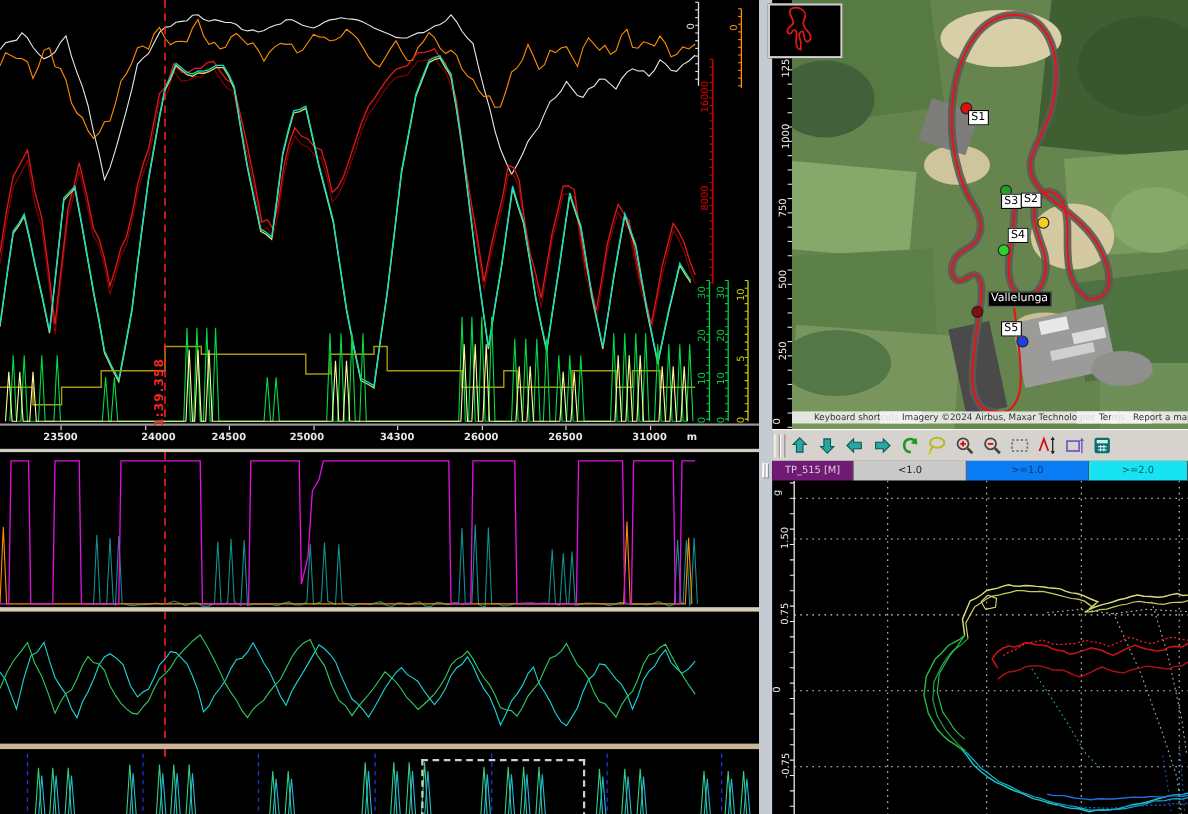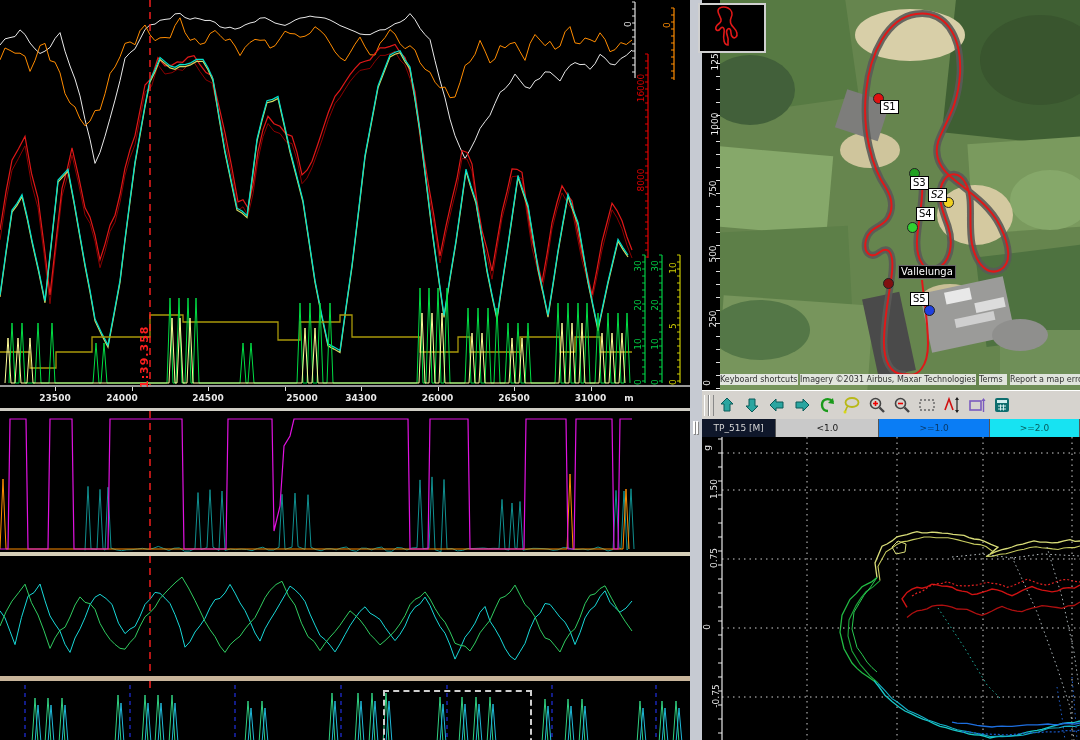--- a/index.html
+++ b/index.html
@@ -23,21 +23,21 @@
   #splitter{left:0;top:0;width:12px;height:740px;background:#c6cad2;border-right:1px solid #8a8e96;}
   #mapgutter{left:12px;top:0;width:18px;height:390px;background:#000;}
   .mlabel{position:absolute;left:2px;color:#f0f0f0;font-size:9px;transform:rotate(-90deg);transform-origin:center;}
   #mapbox{left:30px;top:0;width:360px;height:390px;overflow:hidden;background:#e5e5e5;}
   #inset{left:8px;top:3px;width:64px;height:46px;background:#000;border:2px solid #d0d0d0;}
   .maplabel{position:absolute;background:#fff;border:1px solid #000;color:#000;font-size:10px;
     padding:0 2px;line-height:12px;}
   .maplabel.dark{background:#000;color:#fff;border:1px solid #666;}
   .dot{position:absolute;width:9px;height:9px;border-radius:50%;border:1px solid #222;}
   .attr{position:absolute;background:rgba(245,245,245,0.85);color:#333;font-size:8px;line-height:11px;
-    padding:0 0;white-space:nowrap;overflow:hidden;}
+    padding:0 20px;white-space:nowrap;overflow:hidden;}
   #toolbar{left:12px;top:390px;width:378px;height:29px;background:#d6d3ce;border-top:1px solid #fff;
     border-bottom:1px solid #808080;}
   .tbgrip{position:absolute;top:4px;width:3px;height:21px;border-left:1px solid #fff;border-right:1px solid #888;}
   .tbtn{position:absolute;top:3px;width:23px;height:23px;}
   .tbtn svg{width:20px;height:20px;margin:1px;}
   #legend{left:12px;top:419px;width:378px;height:18px;background:#000;display:flex;}
   .legcell{height:18px;font-size:9px;display:flex;align-items:center;justify-content:center;
     border-right:1px solid #555;}
   #leg-grip{position:absolute;left:0;top:419px;width:12px;height:18px;background:#c6cad2;}
   #leg-grip:before{content:"";position:absolute;left:3px;top:2px;width:2px;height:13px;background:#fff;box-shadow:3px 0 0 #fff, 1px 1px 0 #888, 4px 1px 0 #888;}
@@ -189,25 +189,25 @@
         <line x1="677" y1="381" x2="680" y2="381" stroke="#cccc00" stroke-width="1"></line>
         <text x="676" y="268" fill="#cccc00" font-size="9" transform="rotate(-90 676 268)" text-anchor="middle">10</text>
         <text x="676" y="326" fill="#cccc00" font-size="9" transform="rotate(-90 676 326)" text-anchor="middle">5</text>
         <text x="676" y="382" fill="#cccc00" font-size="9" transform="rotate(-90 676 382)" text-anchor="middle">0</text>
         <line x1="150" y1="0" x2="150" y2="385" stroke="#ff2020" stroke-width="1.4" stroke-dasharray="7,5"></line>
       </svg>
     <div id="xaxis" class="abs">
         <div class="xtickmark" style="left: 55px;"></div>
         <div class="xtick" style="left: 55px;">23500</div>
         <div class="xtickmark" style="left: 131.5px;"></div>
-        <div class="xtick" style="left: 122px;">24000</div>
+        <div class="xtick" style="left: 144px;">24000</div>
         <div class="xtickmark" style="left: 208px;"></div>
         <div class="xtick" style="left: 208px;">24500</div>
         <div class="xtickmark" style="left: 284.5px;"></div>
-        <div class="xtick" style="left: 302px;">25000</div>
+        <div class="xtick" style="left: 279px;">25000</div>
         <div class="xtickmark" style="left: 361px;"></div>
         <div class="xtick" style="left: 361px;">34300</div>
         <div class="xtickmark" style="left: 437.5px;"></div>
         <div class="xtick" style="left: 437.5px;">26000</div>
         <div class="xtickmark" style="left: 514px;"></div>
         <div class="xtick" style="left: 514px;">26500</div>
         <div class="xtickmark" style="left: 590.5px;"></div>
         <div class="xtick" style="left: 590.5px;">31000</div>
         <div class="xtick" style="left: 629px; font-weight: bold;">m</div>
       </div>
@@ -329,31 +329,31 @@
                  C 248,222 254,200 246,184 C 240,172 228,170 222,184 C 217,196 222,210 228,226
                  C 234,244 230,262 218,268 C 206,274 196,262 197,240 C 198,220 204,200 202,180" fill="none" stroke="#e01818" stroke-width="2"></path>
         <path d="M 186,374 C 198,378 208,366 208,344 C 208,320 204,300 202,280" fill="none" stroke="#e01818" stroke-width="2"></path>
       </svg>
       <div id="maplabels">
           <div class="dot" style="left: 153px; top: 93px; background: rgb(224, 16, 16);"></div>
           <div class="maplabel" style="left: 160px; top: 100px;">S1</div>
           <div class="dot" style="left: 189px; top: 168px; background: rgb(32, 160, 32);"></div>
           <div class="maplabel" style="left: 190px; top: 176px;">S3</div>
           <div class="dot" style="left: 223px; top: 197px; background: rgb(240, 208, 32);"></div>
-          <div class="maplabel" style="left: 208px; top: 188px; font-style: italic;">S2</div>
+          <div class="maplabel" style="left: 208px; top: 175px;">S2</div>
           <div class="dot" style="left: 187px; top: 222px; background: rgb(48, 208, 48);"></div>
           <div class="maplabel" style="left: 196px; top: 207px;">S4</div>
           <div class="dot" style="left: 163px; top: 278px; background: rgb(128, 16, 16);"></div>
           <div class="maplabel dark" style="left: 178px; top: 265px; text-align: center;">Vallelunga</div>
           <div class="dot" style="left: 204px; top: 305px; background: rgb(32, 64, 224);"></div>
           <div class="maplabel" style="left: 190px; top: 292px;">S5</div>
         </div>
       <div id="attribution">
           <div class="attr" style="left: 0px; top: 374px; width: 78px;">Keyboard shortcuts</div>
-          <div class="attr" style="left: 80px; top: 374px; width: 176px;">Imagery ©2031 Airbus, Maxar Technologies</div>
+          <div class="attr" style="left: 80px; top: 374px; width: 176px;">Imagery ©2024 Airbus, Maxar Technologies</div>
           <div class="attr" style="left: 259px; top: 374px; width: 28px;">Terms</div>
           <div class="attr" style="left: 290px; top: 374px; width: 70px;">Report a map error</div>
         </div>
     </div>
 
     <div id="inset" class="abs">
       <svg width="60" height="42" viewBox="0 0 60 42">
         <path d="M 28,40 C 24,40 23,34 24,28 C 25,22 22,21 20,24 C 18,27 15,25 16,22 C 17,19 20,19 21,16
                  C 22,13 18,10 18,6 C 18,2 24,1 28,3 C 32,5 33,9 31,13 C 29,17 31,20 34,23 C 37,26 38,30 36,32
                  C 34,34 31,32 31,28 C 31,24 29,22 27,25 C 25,28 29,32 28,36 Z" fill="none" stroke="#e01818" stroke-width="1.6"></path>
@@ -442,21 +442,21 @@
                 <line x1="8.5" y1="9.5" x2="8.5" y2="15.5"></line>
                 <line x1="11.5" y1="9.5" x2="11.5" y2="15.5"></line>
               </g>
             </svg>
           </div>
         </div>
     </div>
 
     <div id="leg-grip"></div>
     <div id="legend" class="abs">
-        <div class="legcell" style="width: 75px; background: #0f172a; color: rgb(214, 214, 214);">TP_515 [M]</div>
+        <div class="legcell" style="width: 75px; background: #701a75; color: rgb(214, 214, 214);">TP_515 [M]</div>
         <div class="legcell" style="width: 104px; background: rgb(201, 201, 201); color: rgb(26, 26, 26);">&lt;1.0</div>
         <div class="legcell" style="width: 112px; background: rgb(10, 125, 245); color: rgb(8, 58, 106);">&gt;=1.0</div>
         <div class="legcell" style="width: 91px; background: rgb(23, 227, 242); color: rgb(6, 90, 90);">&gt;=2.0</div>
       </div>
 
     <div id="gg" class="abs">
       <svg id="svg-gg" width="378" height="303" viewBox="0 0 378 303">
           <line x1="20" y1="16" x2="378" y2="16" stroke="#cfcfcf" stroke-width="1" stroke-dasharray="1.5,4"></line>
           <line x1="20" y1="53" x2="378" y2="53" stroke="#cfcfcf" stroke-width="1" stroke-dasharray="1.5,4"></line>
           <line x1="20" y1="122" x2="378" y2="122" stroke="#cfcfcf" stroke-width="1" stroke-dasharray="1.5,4"></line>

